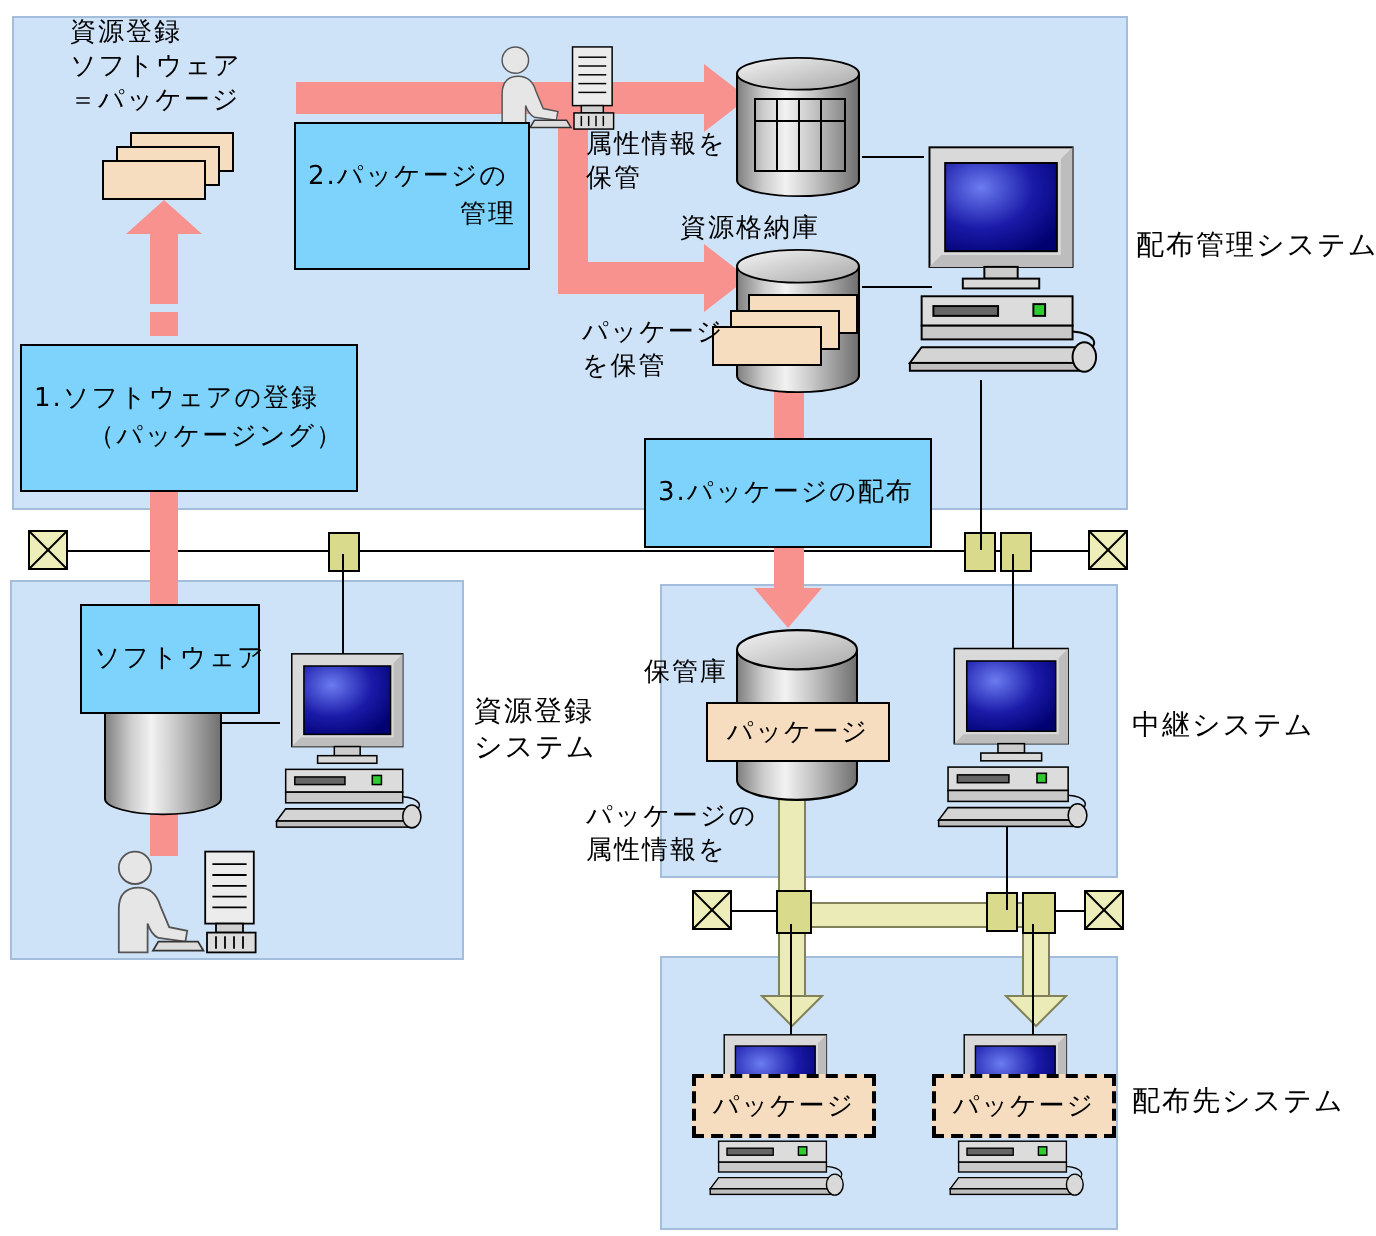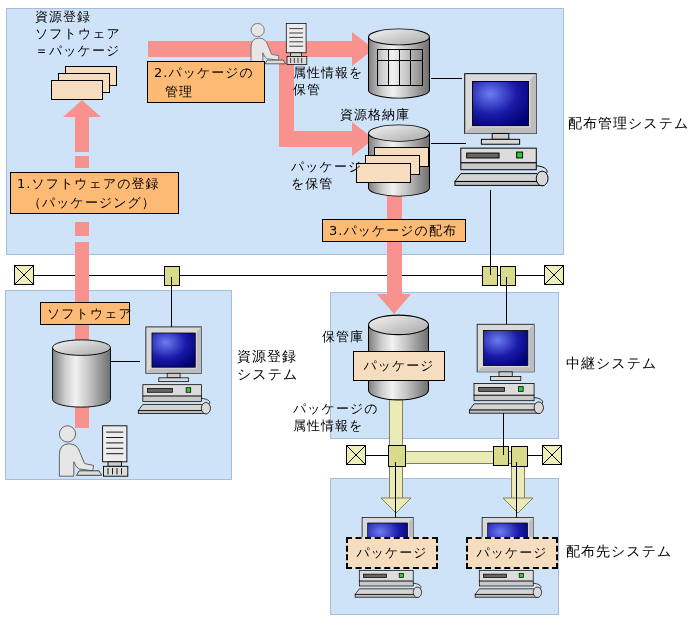--- a/index.html
+++ b/index.html
@@ -2,23 +2,23 @@
 <html><head>
 <meta charset="utf-8">
 <style>
   html,body{margin:0;padding:0;background:#fff;}
   #stage{position:relative;width:688px;height:618px;background:#fff;overflow:hidden;
          font-family:"DejaVu Sans",sans-serif;}
   .abs{position:absolute;}
   .sysbox{background:#cfe3f8;border:1px solid #a3bddb;}
   .jtext{font-size:13px;line-height:17px;color:#000;white-space:pre;letter-spacing:1px;}
   .syslabel{font-size:14px;line-height:18px;color:#000;white-space:pre;letter-spacing:1px;}
-  .wbox{background:#fdba74;border:1px solid #000;color:#000;font-size:13px;line-height:19px;
-        padding:1px 6px;white-space:pre;letter-spacing:1px;}
-  .indent{display:block;padding-left:11px;}
+  .wbox{background:#7dd3fc;border:1px solid #000;color:#000;font-size:13px;line-height:19px;
+        padding:17px 6px;white-space:pre;letter-spacing:1px;}
+  .indent{display:block;padding-left:11px;text-align:right;}
   .hline{background:#000;height:1px;}
   .vline{background:#000;width:1px;}
   .pink{background:#f7928f;}
   .tri{width:0;height:0;}
   .ylw{background:#ebebb8;border:1px solid #82825a;}
   .conn{background:#d9da8c;border:1px solid #000;}
   .paper{background:#f6ddc0;border:1px solid #000;}
   .pkgbox{background:#f6ddc0;border:1px solid #000;color:#000;font-size:13px;letter-spacing:1px;
           display:flex;align-items:center;justify-content:center;white-space:pre;}
   .pkgbox.dashed{border:2px dashed #000;}

